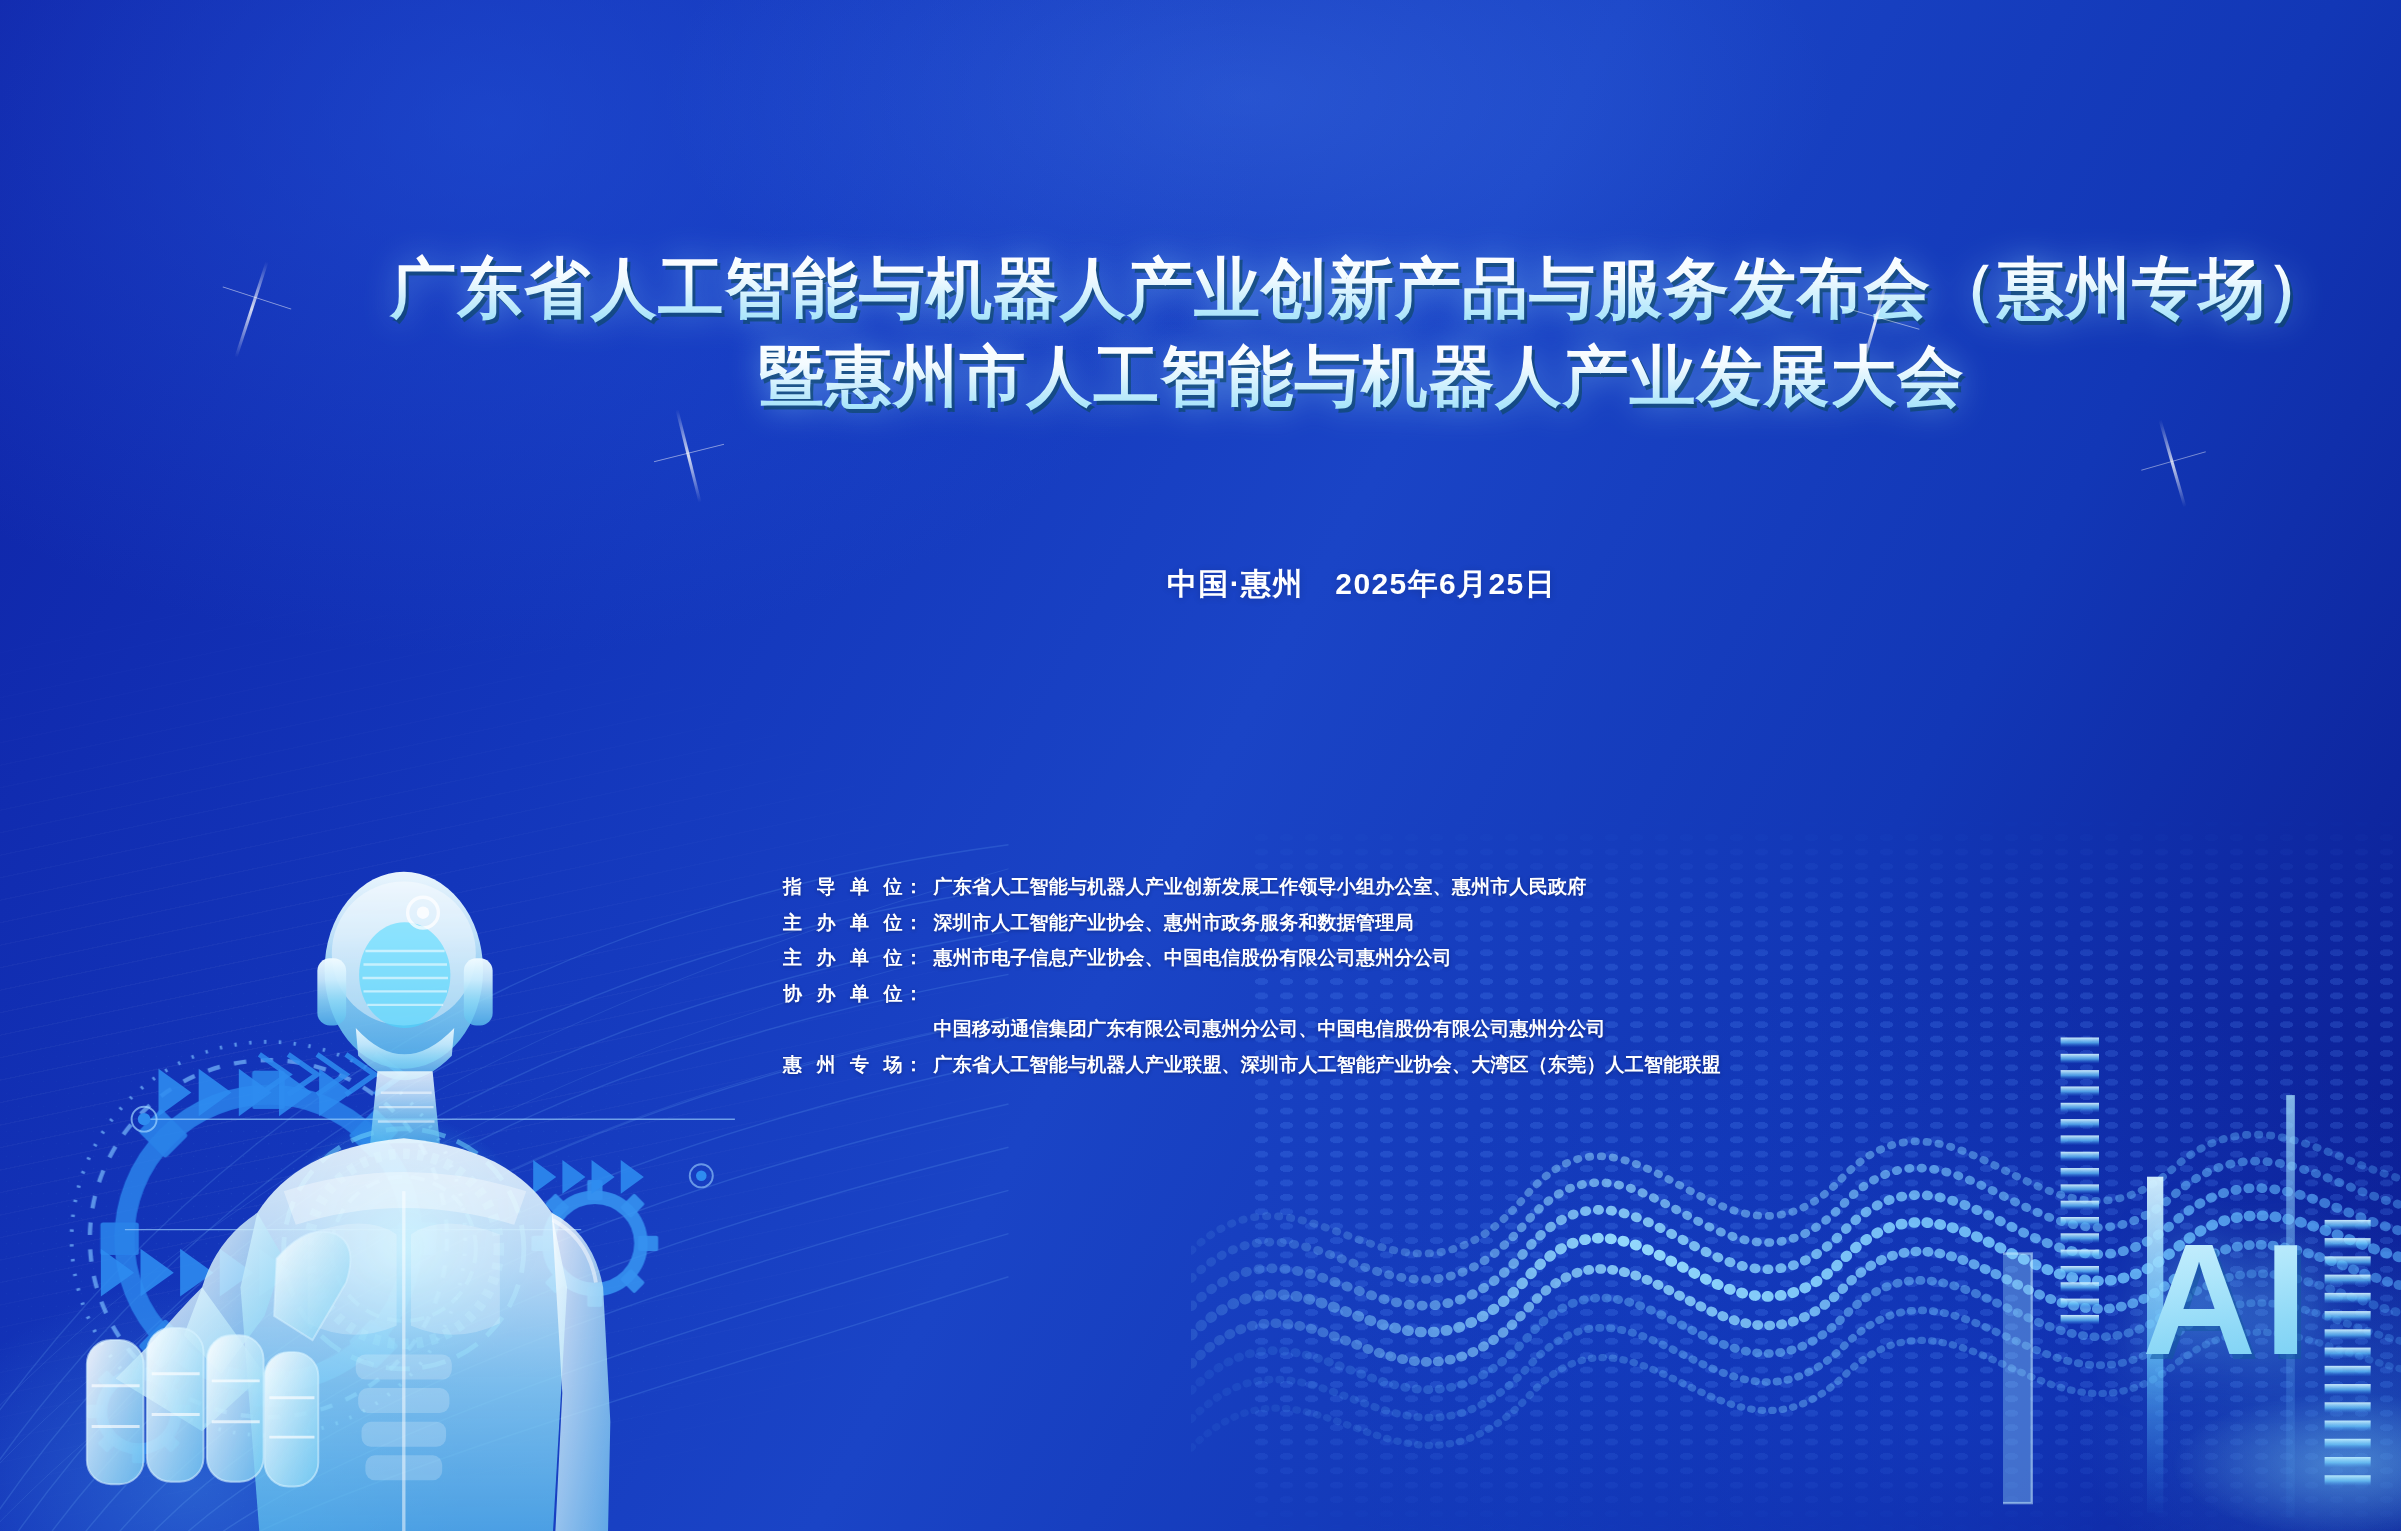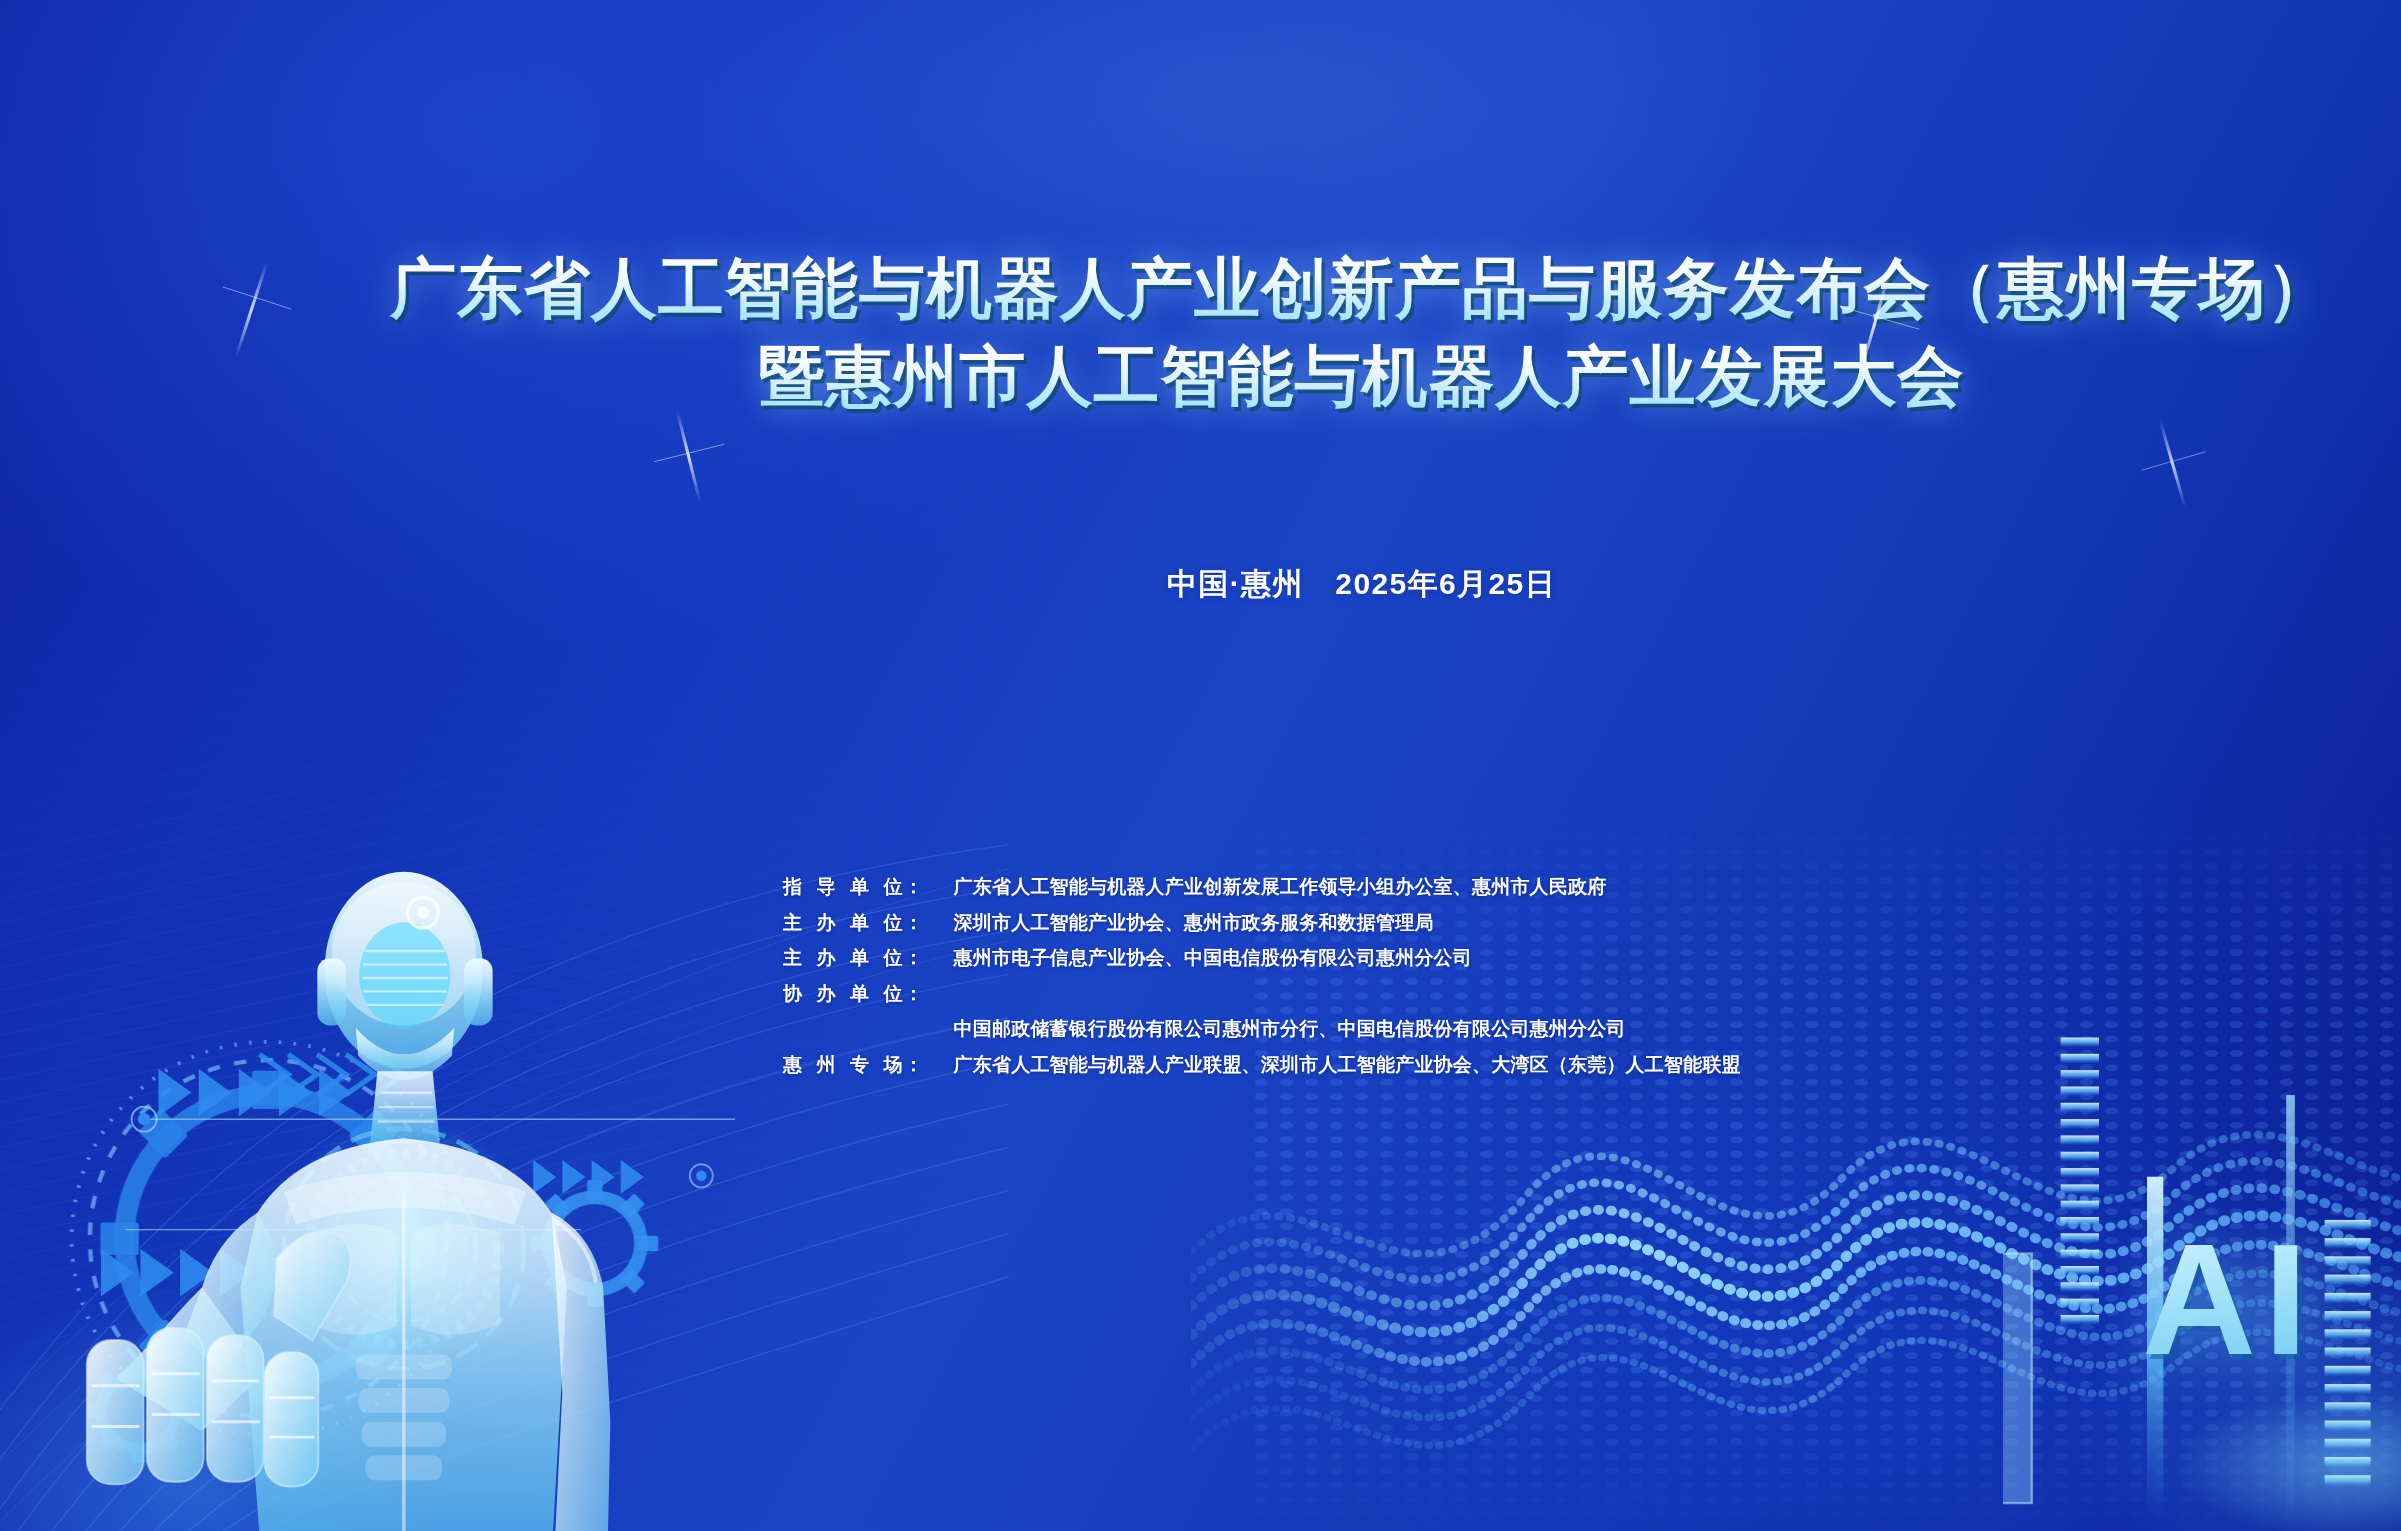--- a/index.html
+++ b/index.html
@@ -79,21 +79,20 @@
   .org-label{
     width:120px; text-align:justify; text-align-last:justify;
     color:#ffffff; font-size:19px; font-weight:bold; letter-spacing:0.5px;
     text-shadow:0 1px 3.4px rgba(0,20,70,.45);
   }
   .org-colon{ color:#fff; font-size:19px; font-weight:bold; margin:0 10.6px 0 1px;
     text-shadow:0 1px 3.4px rgba(0,20,70,.45); }
   .org-value{
     color:#ffffff; font-size:19px; font-weight:bold; letter-spacing:0.2px;
     text-shadow:0 1px 3.8px rgba(0,20,70,.45);
-    margin-left:20px;
   }
   .org-row.cont .org-label, .org-row.cont .org-colon{ visibility:hidden; }
 
   
   .robot{ position:absolute; left:58px; top:855px; width:682px; height:682px; }
   .gearwrap{ position:absolute; left:62px; top:989px; width:624px; height:504px; opacity:.95; }
 
   
   .waves{ position:absolute; left:1191px; top:1047px; width:1532px; height:485px; }
   .bars{ position:absolute; right:0; top:951px; width:720px; height:581px; }
@@ -471,21 +470,21 @@
       <span class="org-colon">：</span>
       <span class="org-value">惠州市电子信息产业协会、中国电信股份有限公司惠州分公司</span>
     </div>
     <div class="org-row">
       <span class="org-label">协办单位</span>
       <span class="org-colon">：</span>
     </div>
     <div class="org-row cont">
       <span class="org-label">协办单位</span>
       <span class="org-colon">：</span>
-      <span class="org-value">中国邮政储蓄银行股份有限公司惠州市分行、中国电信股份有限公司惠州分公司</span>
+      <span class="org-value">中国移动通信集团广东有限公司惠州分公司、中国电信股份有限公司惠州分公司</span>
     </div>
     <div class="org-row">
       <span class="org-label">惠州专场</span>
       <span class="org-colon">：</span>
       <span class="org-value">广东省人工智能与机器人产业联盟、深圳市人工智能产业协会、大湾区（东莞）人工智能联盟</span>
     </div>
   </div>
 
 </div>
 

